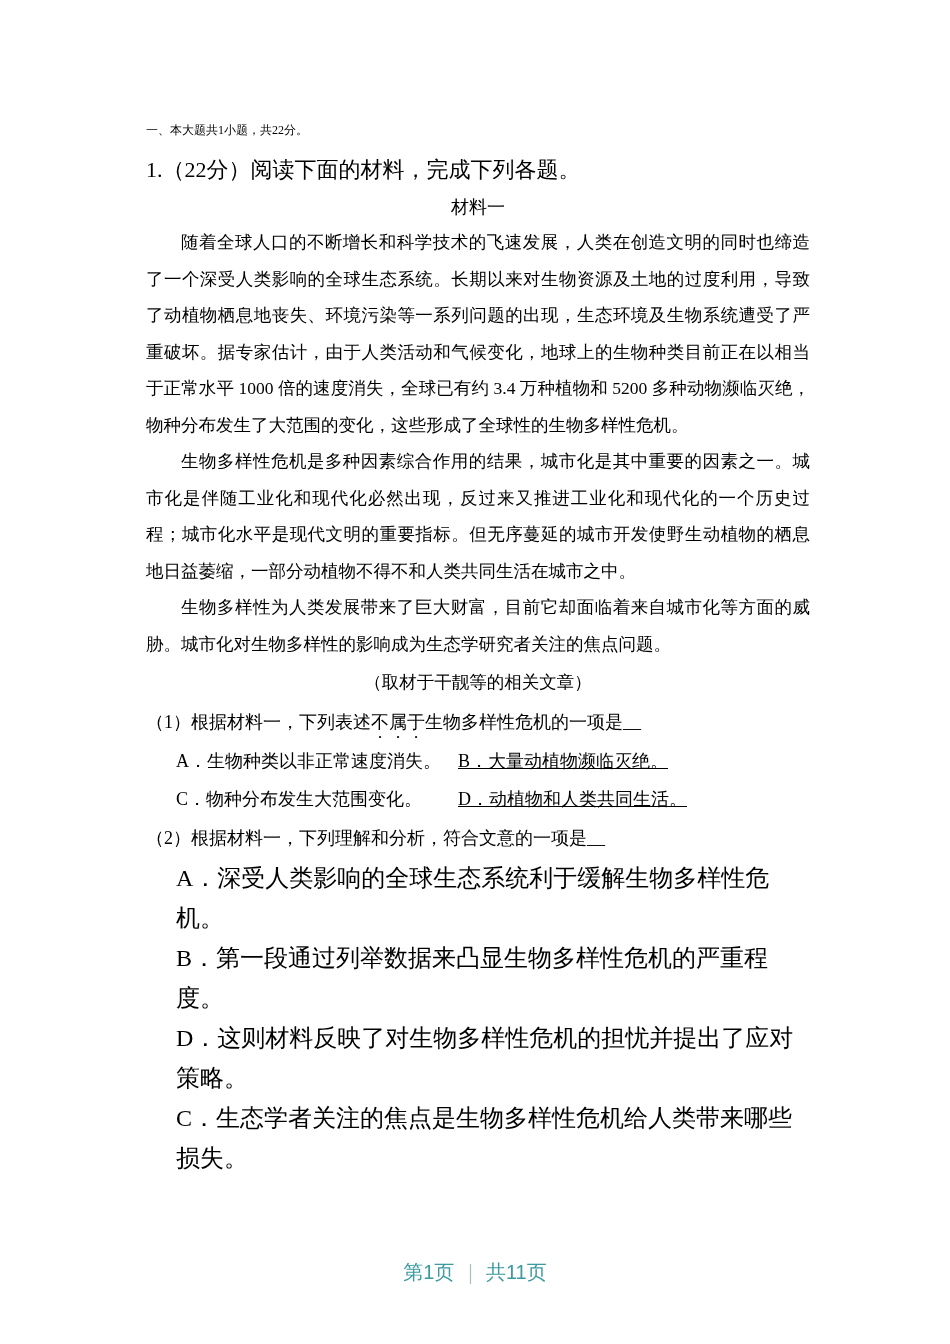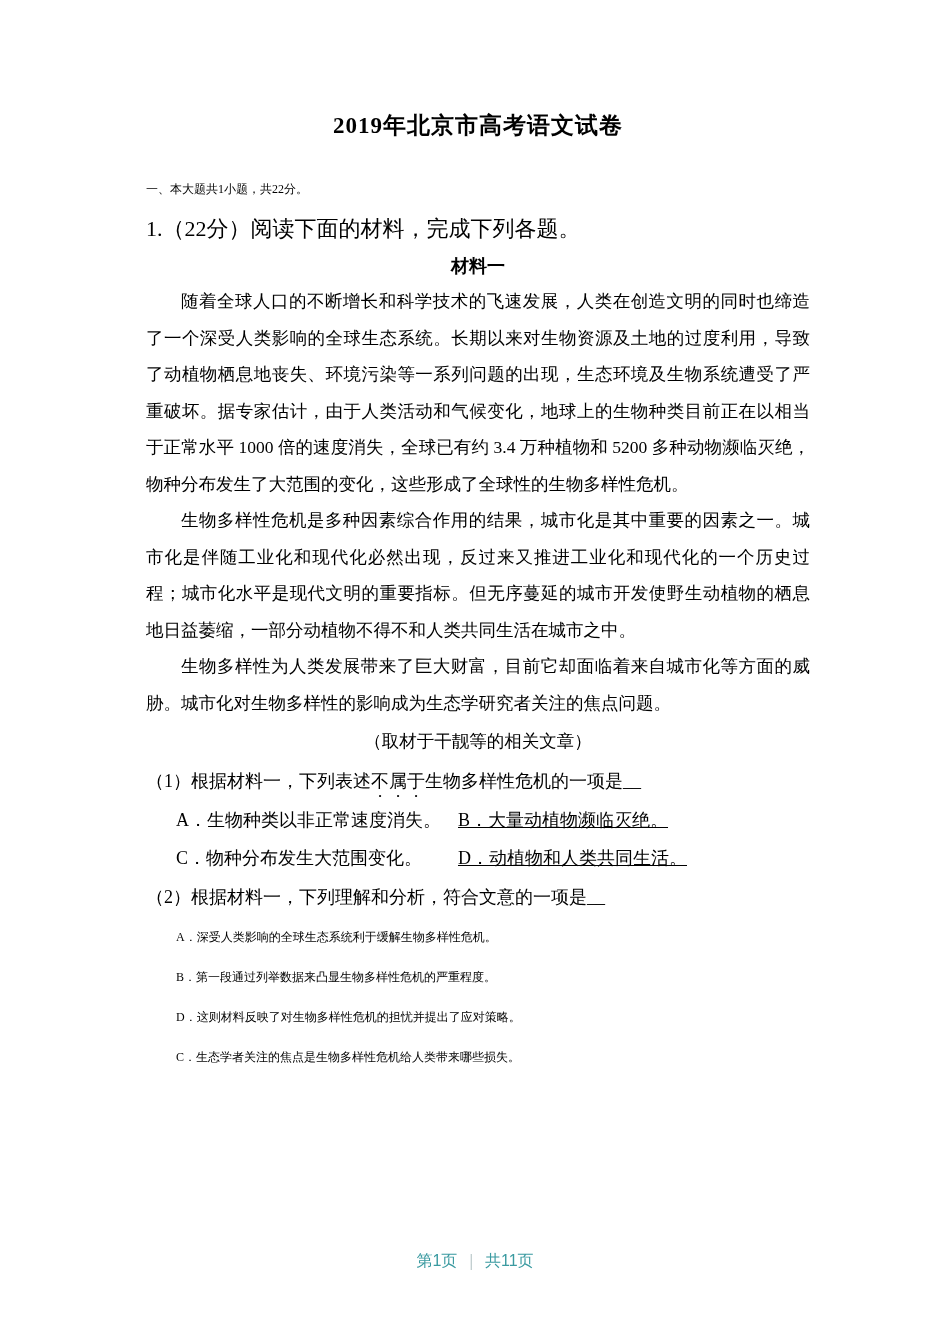--- a/index.html
+++ b/index.html
@@ -28,21 +28,20 @@
     line-height: 40px;
   }
   .intro {
     font-size: 22px;
     line-height: 40px;
   }
   .material-title {
     text-align: center;
     font-size: 18px;
     line-height: 34px;
-    font-weight: bold;
   }
   .para {
     font-size: 17.5px;
     line-height: 36.5px;
     text-indent: 2em;
     text-align: justify;
   }
   .source-note {
     text-align: center;
     font-size: 17.5px;
@@ -62,45 +61,44 @@
     font-size: 18px;
     line-height: 38px;
     padding-left: 30px;
     text-decoration: underline;
   }
   .opt-left {
     display: inline-block;
     min-width: 282px;
   }
   .q2-option {
-    font-size: 12px;
+    font-size: 24px;
     line-height: 40px;
     padding-left: 30px;
   }
   .footer {
     position: absolute;
-    bottom: 72px;
+    bottom: 58px;
     left: 0;
     width: 100%;
     text-align: center;
-    font-size: 16px;
+    font-size: 20px;
     color: #3a9aa0;
     font-family: "Liberation Sans", "DejaVu Sans", sans-serif;
   }
   .footer .sep {
     color: #aebfc0;
     padding: 0 6px;
   }
 </style>
 </head>
 <body>
 
 <div class="page">
 
-  <h1 class="title">2019年北京市高考语文试卷</h1>
 
   <div class="section-heading">一、本大题共1小题，共22分。</div>
 
   <div class="intro">1.（22分）阅读下面的材料，完成下列各题。</div>
 
   <div class="material-title">材料一</div>
 
   <p class="para">随着全球人口的不断增长和科学技术的飞速发展，人类在创造文明的同时也缔造了一个深受人类影响的全球生态系统。长期以来对生物资源及土地的过度利用，导致了动植物栖息地丧失、环境污染等一系列问题的出现，生态环境及生物系统遭受了严重破坏。据专家估计，由于人类活动和气候变化，地球上的生物种类目前正在以相当于正常水平 1000 倍的速度消失，全球已有约 3.4 万种植物和 5200 多种动物濒临灭绝，物种分布发生了大范围的变化，这些形成了全球性的生物多样性危机。</p>
   <p class="para">生物多样性危机是多种因素综合作用的结果，城市化是其中重要的因素之一。城市化是伴随工业化和现代化必然出现，反过来又推进工业化和现代化的一个历史过程；城市化水平是现代文明的重要指标。但无序蔓延的城市开发使野生动植物的栖息地日益萎缩，一部分动植物不得不和人类共同生活在城市之中。</p>
   <p class="para">生物多样性为人类发展带来了巨大财富，目前它却面临着来自城市化等方面的威胁。城市化对生物多样性的影响成为生态学研究者关注的焦点问题。</p>

